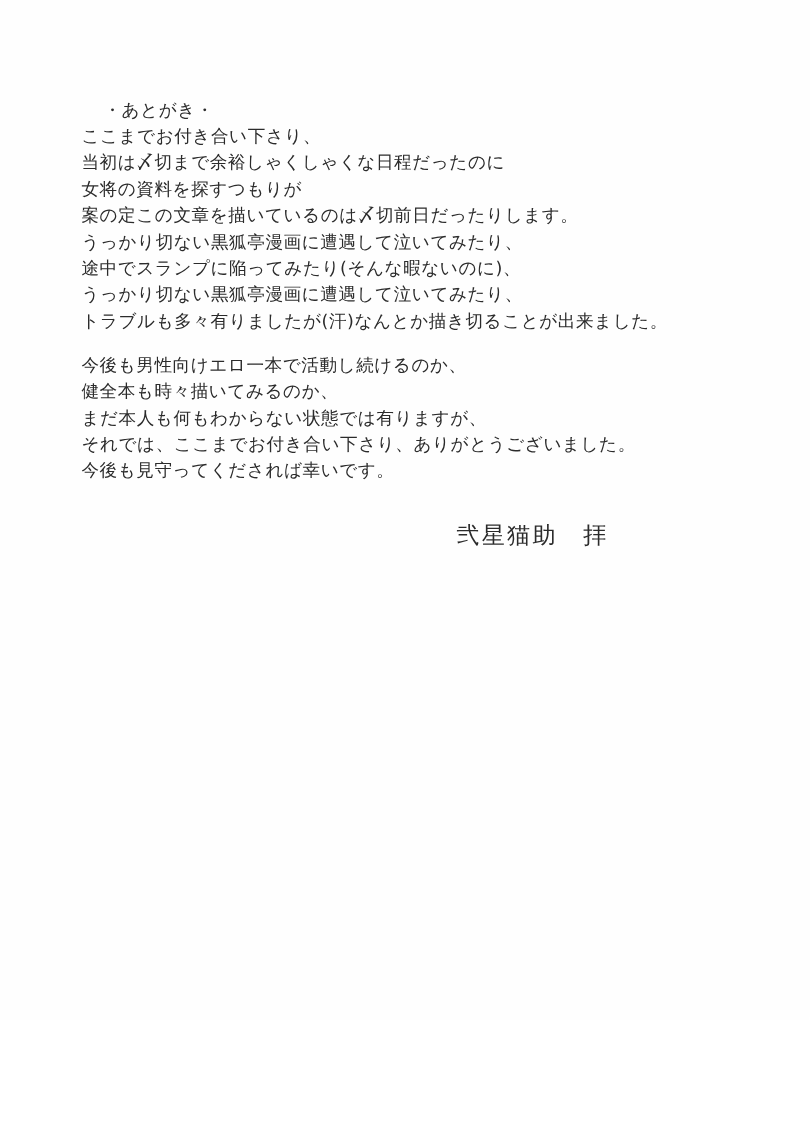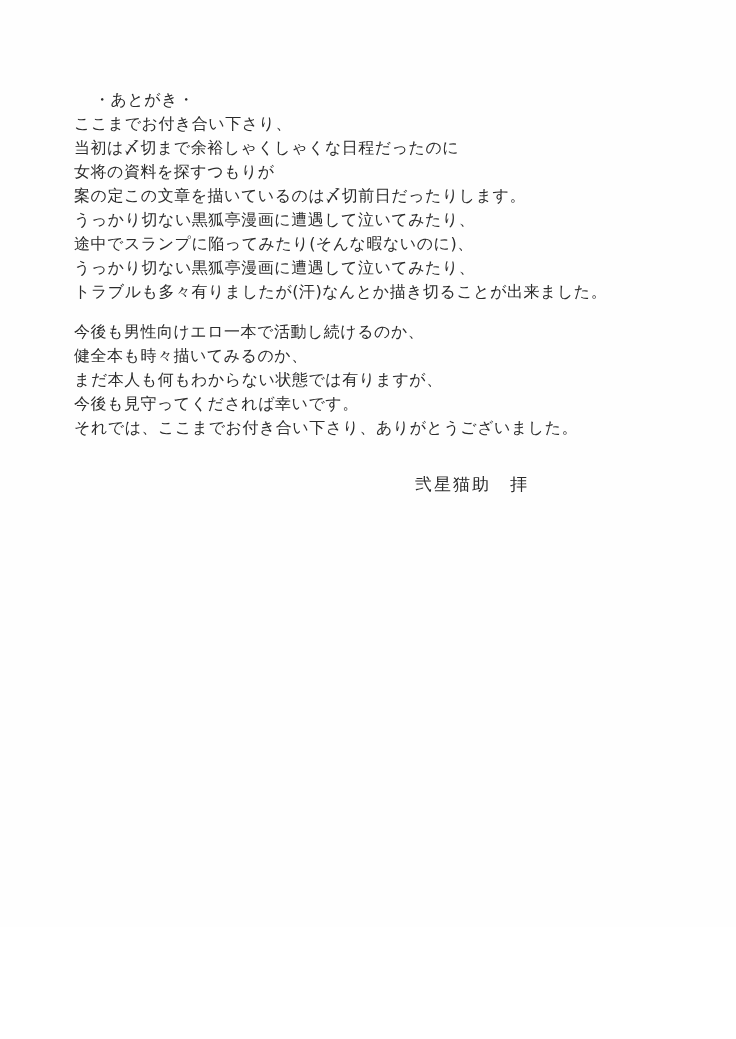--- a/index.html
+++ b/index.html
@@ -32,21 +32,21 @@
   .line.title {
     padding-left: 20px;
   }
   .para-spacer {
     height: 16px;
   }
   .signature {
     position: absolute;
     left: 415px;
     top: 473px;
-    font-size: 17px;
+    font-size: 21px;
     letter-spacing: 2px;
     white-space: pre;
   }
   .page-number {
     position: absolute;
     left: 666px;
     top: 961px;
     font-size: 20px;
     color: #1f1f1f;
     letter-spacing: 0.5px;
@@ -67,21 +67,21 @@
     <div class="line">うっかり切ない黒狐亭漫画に遭遇して泣いてみたり、</div>
     <div class="line">途中でスランプに陥ってみたり(そんな暇ないのに)、</div>
     <div class="line">うっかり切ない黒狐亭漫画に遭遇して泣いてみたり、</div>
     <div class="line">トラブルも多々有りましたが(汗)なんとか描き切ることが出来ました。</div>
 
     <div class="para-spacer"></div>
 
     <div class="line">今後も男性向けエロ一本で活動し続けるのか、</div>
     <div class="line">健全本も時々描いてみるのか、</div>
     <div class="line">まだ本人も何もわからない状態では有りますが、</div>
+    <div class="line">それでは、ここまでお付き合い下さり、ありがとうございました。</div>
     <div class="line">今後も見守ってくだされば幸いです。</div>
-    <div class="line">それでは、ここまでお付き合い下さり、ありがとうございました。</div>
   </div>
 
   <div class="signature">弐星猫助　拝</div>
 
   <div class="page-number">24</div>
 
 </div>
 
 </body></html>

